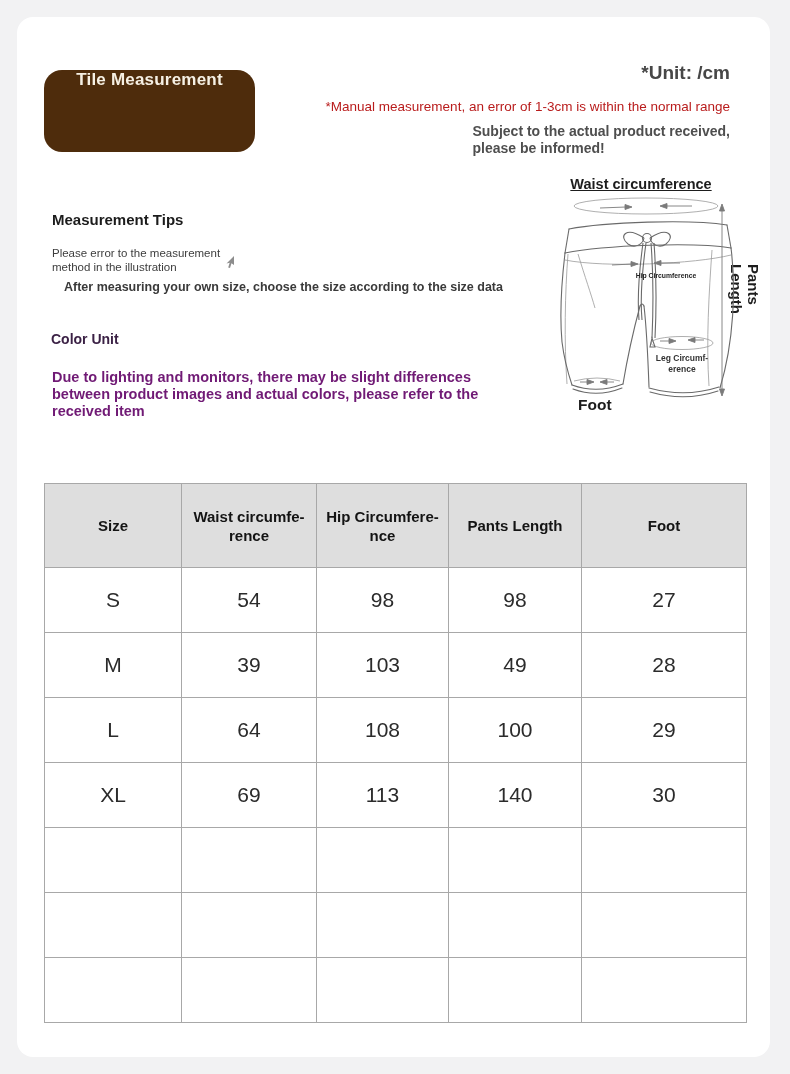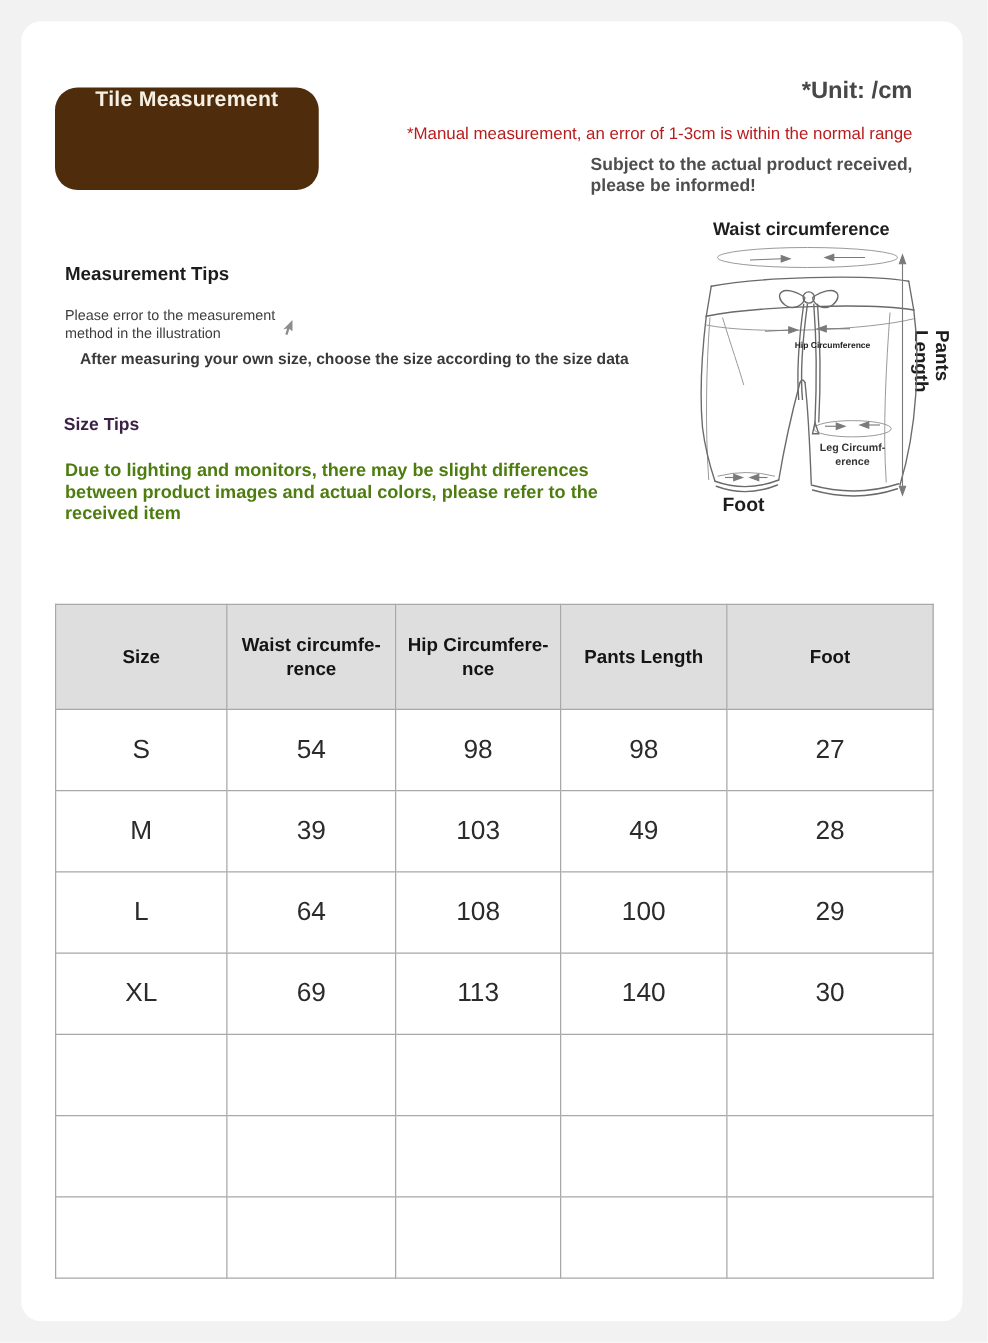--- a/index.html
+++ b/index.html
@@ -23,26 +23,26 @@
   .unit-note   { right:60px; top:62px; font-size:19px; font-weight:600; color:#474747; }
   .manual-note { right:60px; top:99px; font-size:13.5px; color:#b91c1c; }
   .subject-note{ right:60px; top:123px; font-size:14px; font-weight:bold; color:#4e4e4e;
                  text-align:left; white-space:pre-line; line-height:16.5px; }
 
   .m-tips-title { left:52px; top:211px; font-size:15px; font-weight:bold; color:#1c1c1c; }
   .tip1 { left:52px; top:247px; width:180px; font-size:11.5px; color:#3d3d3d; line-height:13.5px; }
   .tip2 { left:64px; top:280px; font-size:12.5px; font-weight:600; color:#3a3a3a; }
   .c-tips-title { left:51px; top:331px; font-size:14px; font-weight:bold; color:#3b2145; }
   .c-para { left:52px; top:369px; width:430px; font-size:14.5px; font-weight:bold;
-            color:#4d7c0f; line-height:17px; }
+            color:#701a75; line-height:17px; }
 
   .cursor-icon { left:226px; top:256px; width:10px; height:13px; }
 
   .waist-label { left:546px; top:176px; width:190px; text-align:center;
-                 font-size:14.5px; font-weight:bold; color:#1d1d1d; }
+                 font-size:14.5px; font-weight:bold; color:#1d1d1d;text-decoration:underline; }
   .foot-label  { left:578px; top:396px; font-size:15.5px; font-weight:bold; color:#1d1d1d; }
   .pants-label { left:762px; top:264px; font-size:15px; font-weight:bold; color:#1d1d1d;
                  line-height:17px; white-space:pre-line; transform:rotate(90deg);
                  transform-origin:top left; }
   .shorts-svg { left:560px; top:192px; }
   .shorts-svg text { font-family:"Liberation Sans", sans-serif; }
 
   table.size-table {
     position:absolute; left:44px; top:483px; width:702px;
     border-collapse:collapse; table-layout:fixed;
@@ -70,21 +70,21 @@
   <div class="manual-note abs">*Manual measurement, an error of 1-3cm is within the normal range</div>
   <div class="subject-note abs">Subject to the actual product received,
 please be informed!</div>
 
   <div class="m-tips-title abs">Measurement Tips</div>
   <div class="tip1 abs">Please error to the measurement method in the illustration</div>
   <svg class="cursor-icon abs" viewBox="0 0 10 13">
     <polygon points="8,0 8,9 5.5,7.2 4,12 2.2,11.4 3.7,6.8 0.5,7.6" fill="#8d8d8d"></polygon>
   </svg>
   <div class="tip2 abs">After measuring your own size, choose the size according to the size data</div>
-  <div class="c-tips-title abs">Size Tips</div>
+  <div class="c-tips-title abs">Color Unit</div>
   <div class="c-para abs">Due to lighting and monitors, there may be slight differences between product images and actual colors, please refer to the received item</div>
 
   <div class="waist-label abs">Waist circumference</div>
   <div class="pants-label abs">Pants
 Length</div>
   <div class="foot-label abs">Foot</div>
 
   <svg class="shorts-svg abs" width="180" height="212" viewBox="0 0 180 212">
 
     <g fill="none" stroke="#9a9a9a" stroke-width="0.8">

